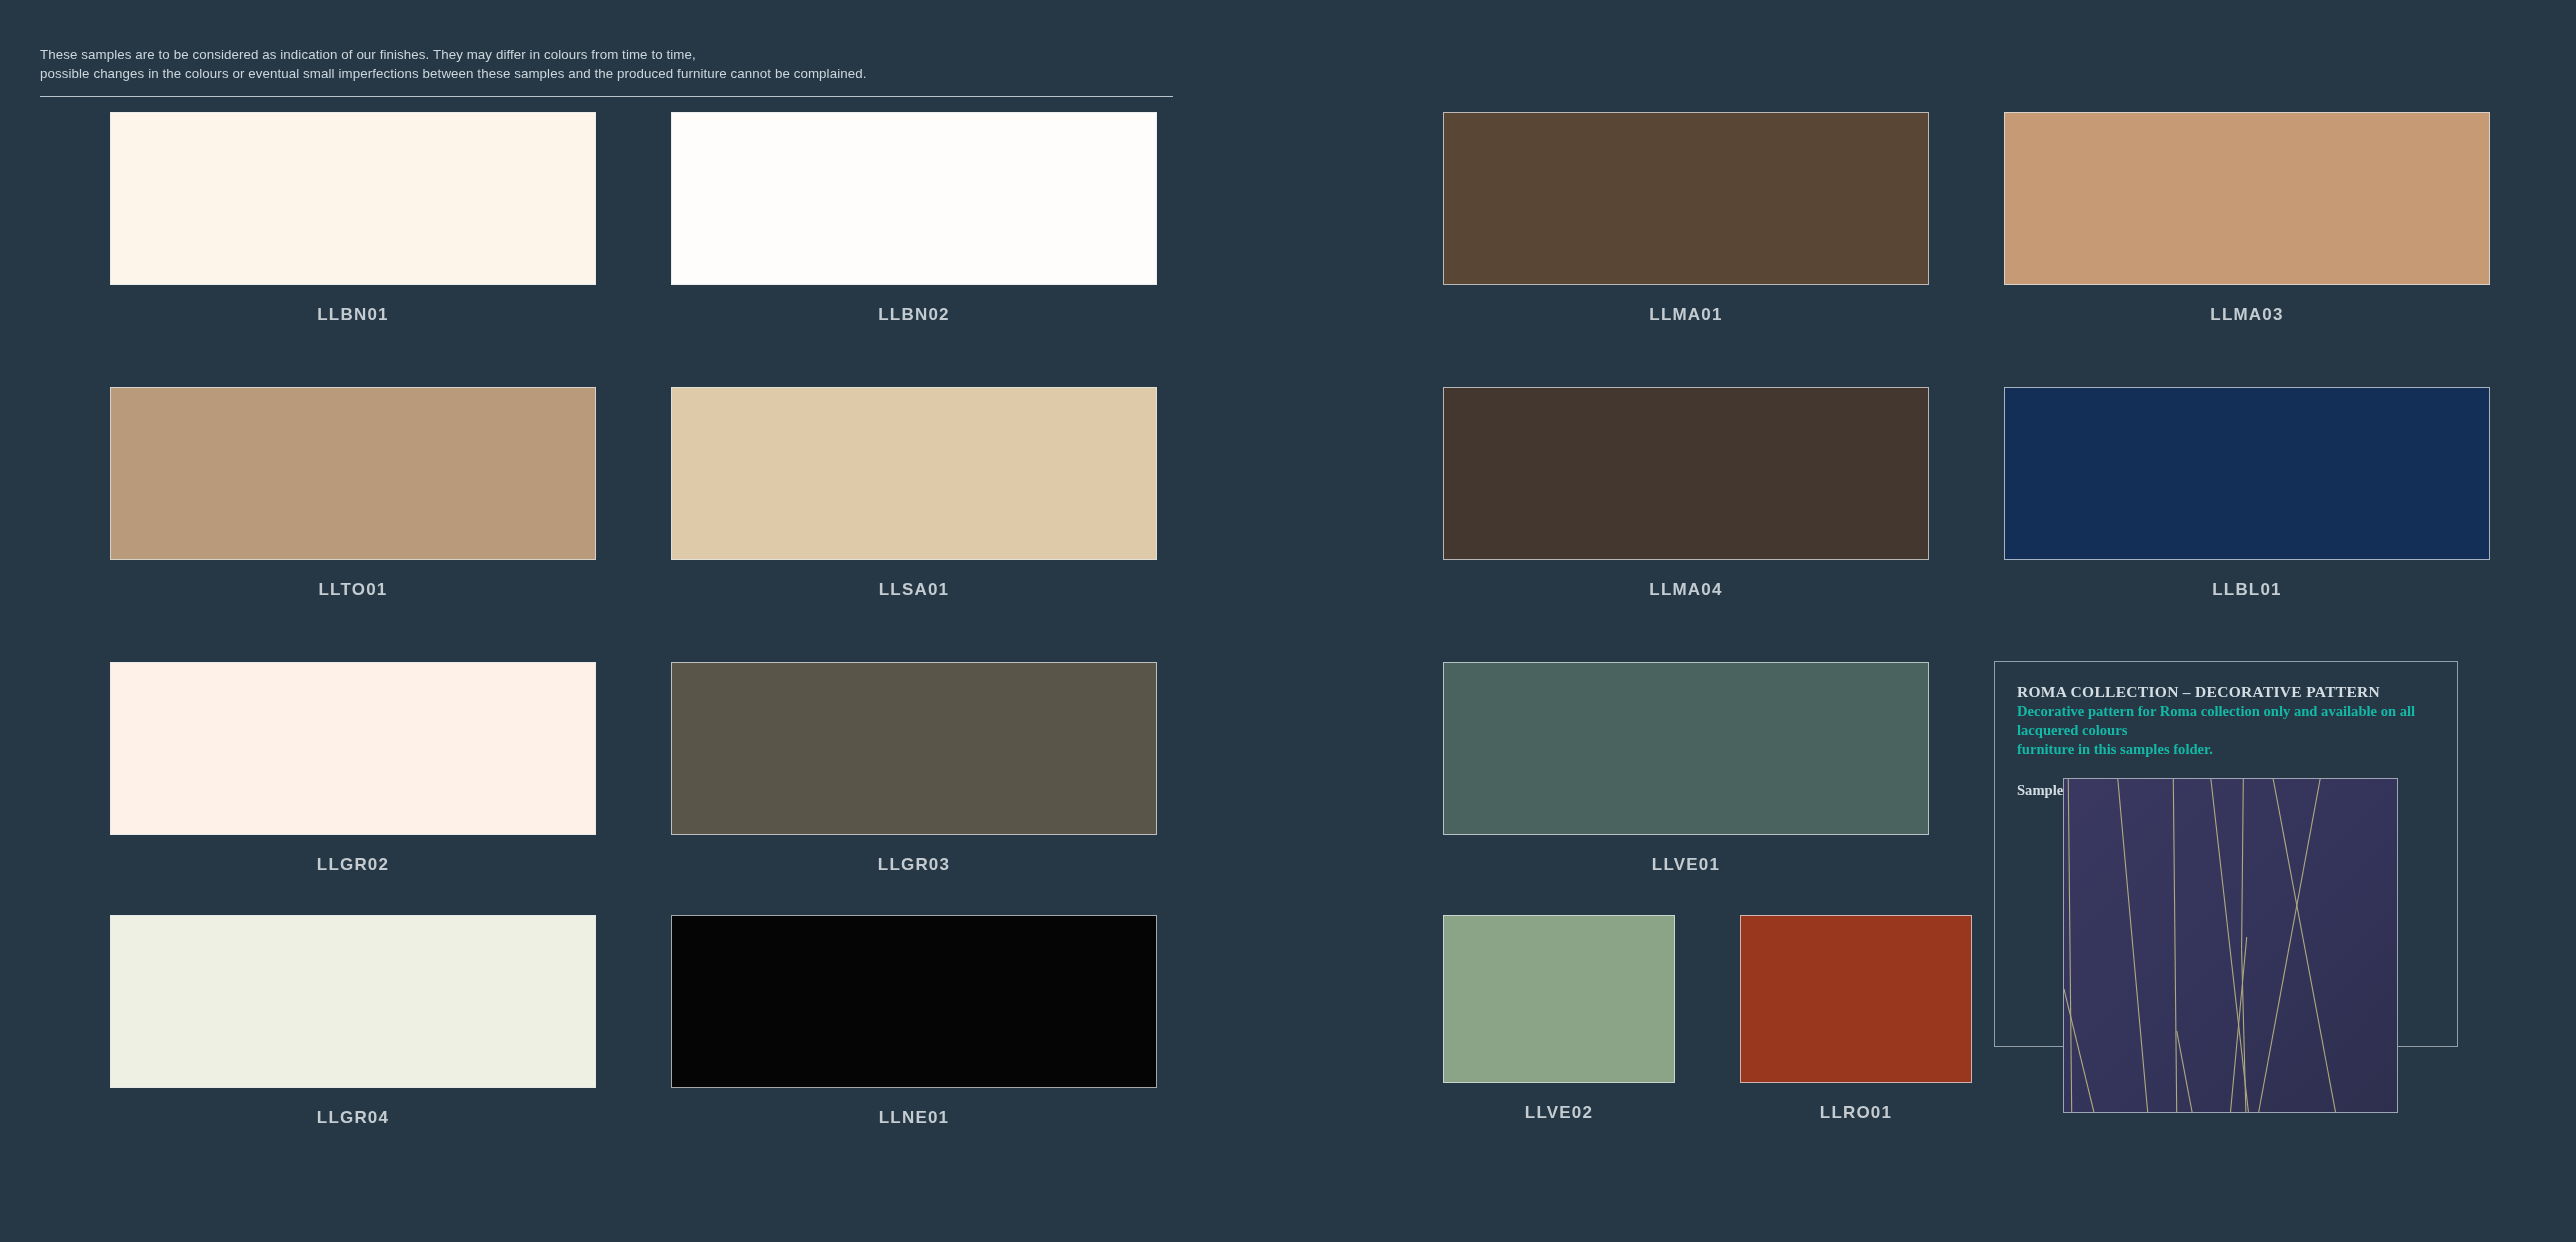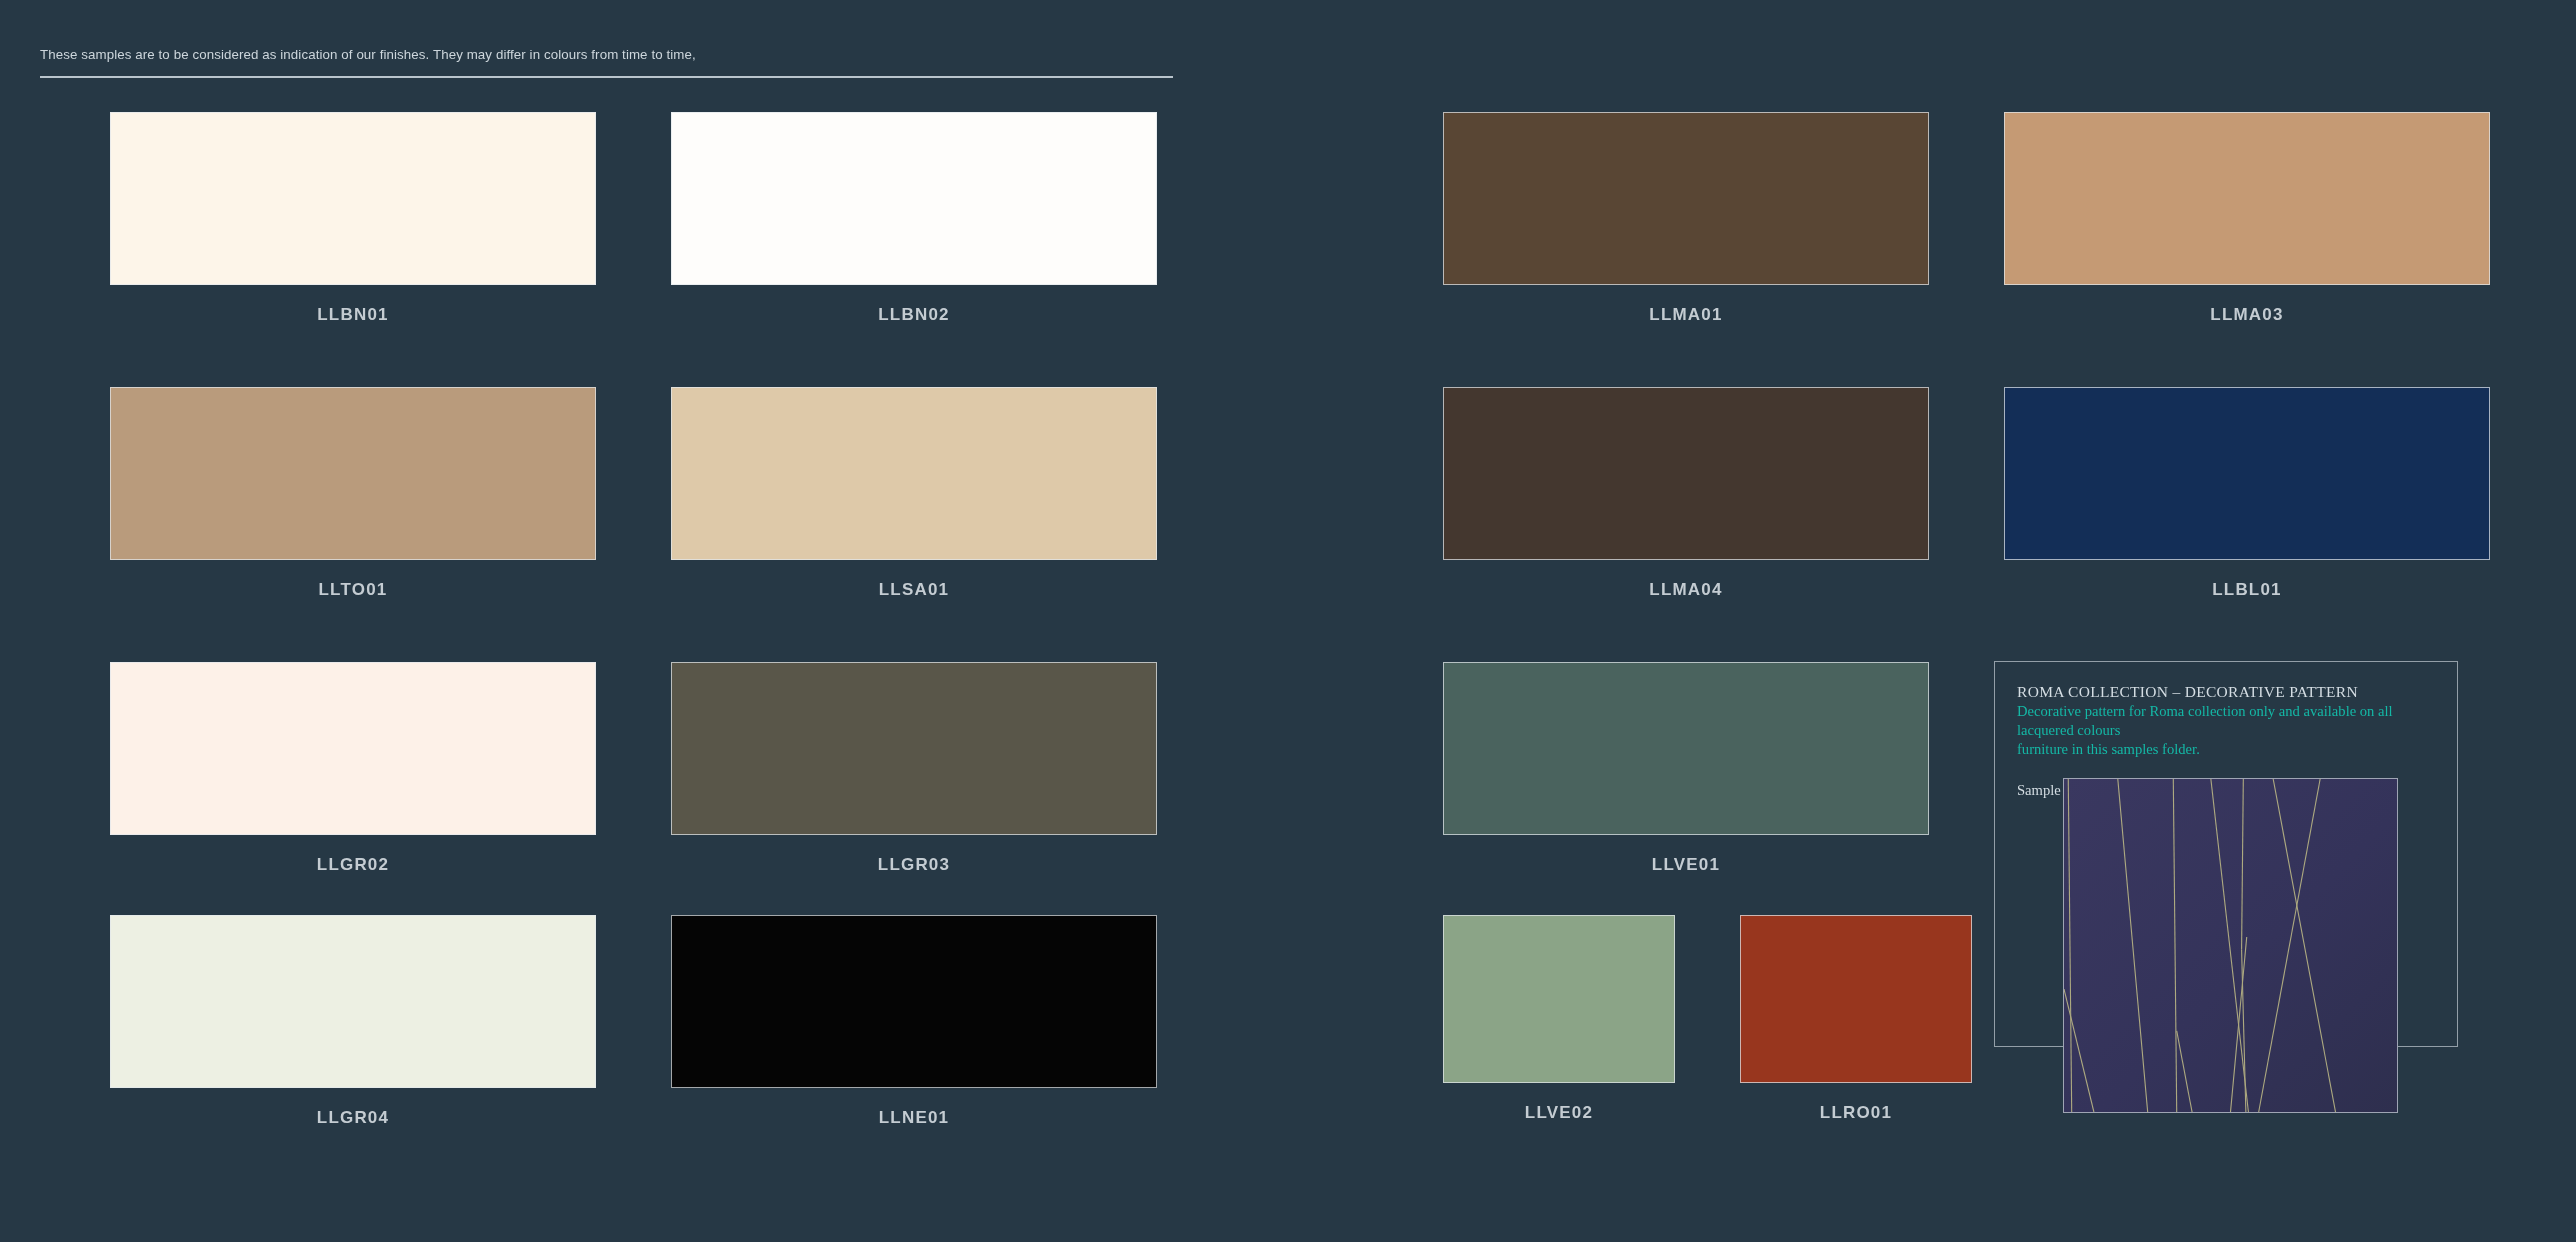--- a/index.html
+++ b/index.html
@@ -99,20 +99,21 @@
 
   
   .pattern-panel {
     position: absolute;
     left: 1994px;
     top: 661px;
     width: 464px;
     height: 386px;
     border: 0.9px solid rgba(214,223,229,0.62);
     padding: 20.6px 20.6px 20.6px 22px;
+    font-weight: bold;
   }
   .pattern-panel .ptitle {
     font-family: "Liberation Serif", serif;
     font-size: 15.5px;
     letter-spacing: 0.3px;
     color: #d4dde3;
     margin-bottom: 1.7px;
   }
   .pattern-panel .pbody {
     font-family: "Liberation Serif", serif;
@@ -137,20 +138,21 @@
     background: #343356;
     overflow: hidden;
   }
   .pattern-box svg { display: block; width: 100%; height: 100%; }
 </style>
 </head>
 <body style="background: rgb(38, 56, 69);">
 
 <div class="disclaimer">
   <p>These samples are to be considered as indication of our finishes. They may differ in colours from time to time,</p>
+  <p>possible changes in the colours or eventual small imperfections between these samples and the produced furniture cannot be complained.</p>
   <div class="rule"></div>
 </div>
 
 <div class="grid">
 
   <div class="col-group left">
 
     <div class="swatch-row row0">
       <div class="cell c0">
         <div class="chip" style="background: rgb(253, 245, 233);"></div>

